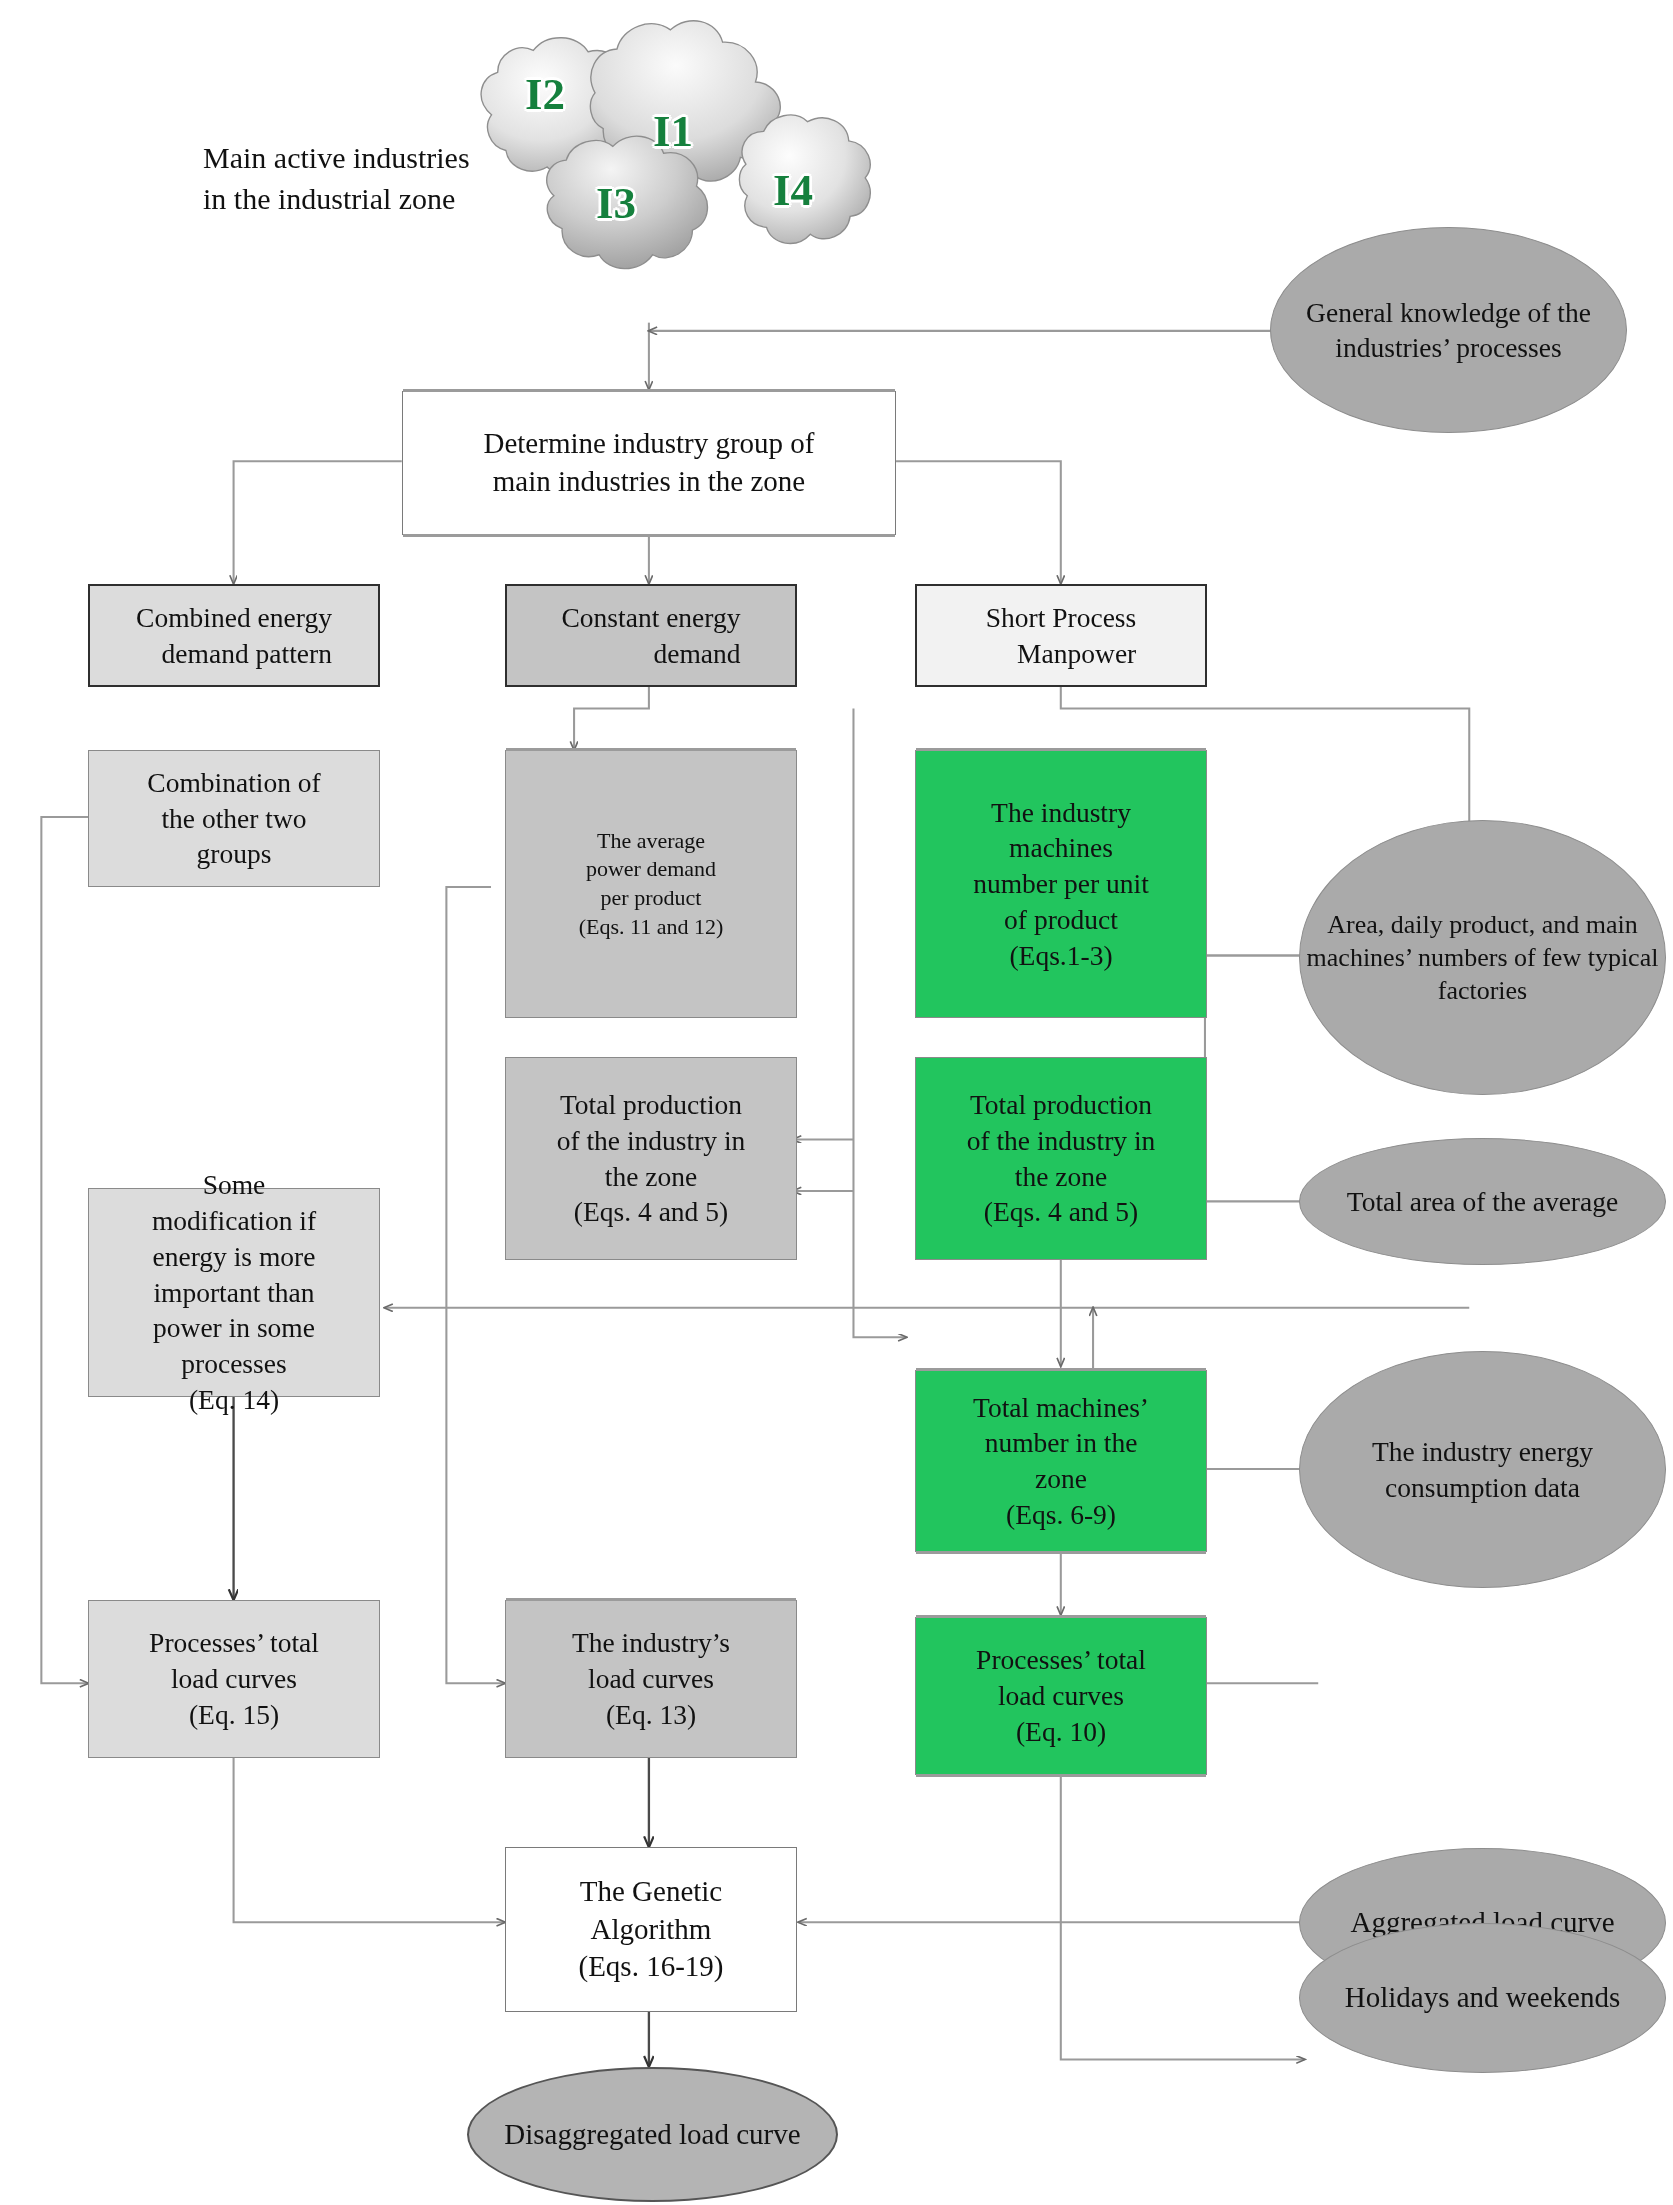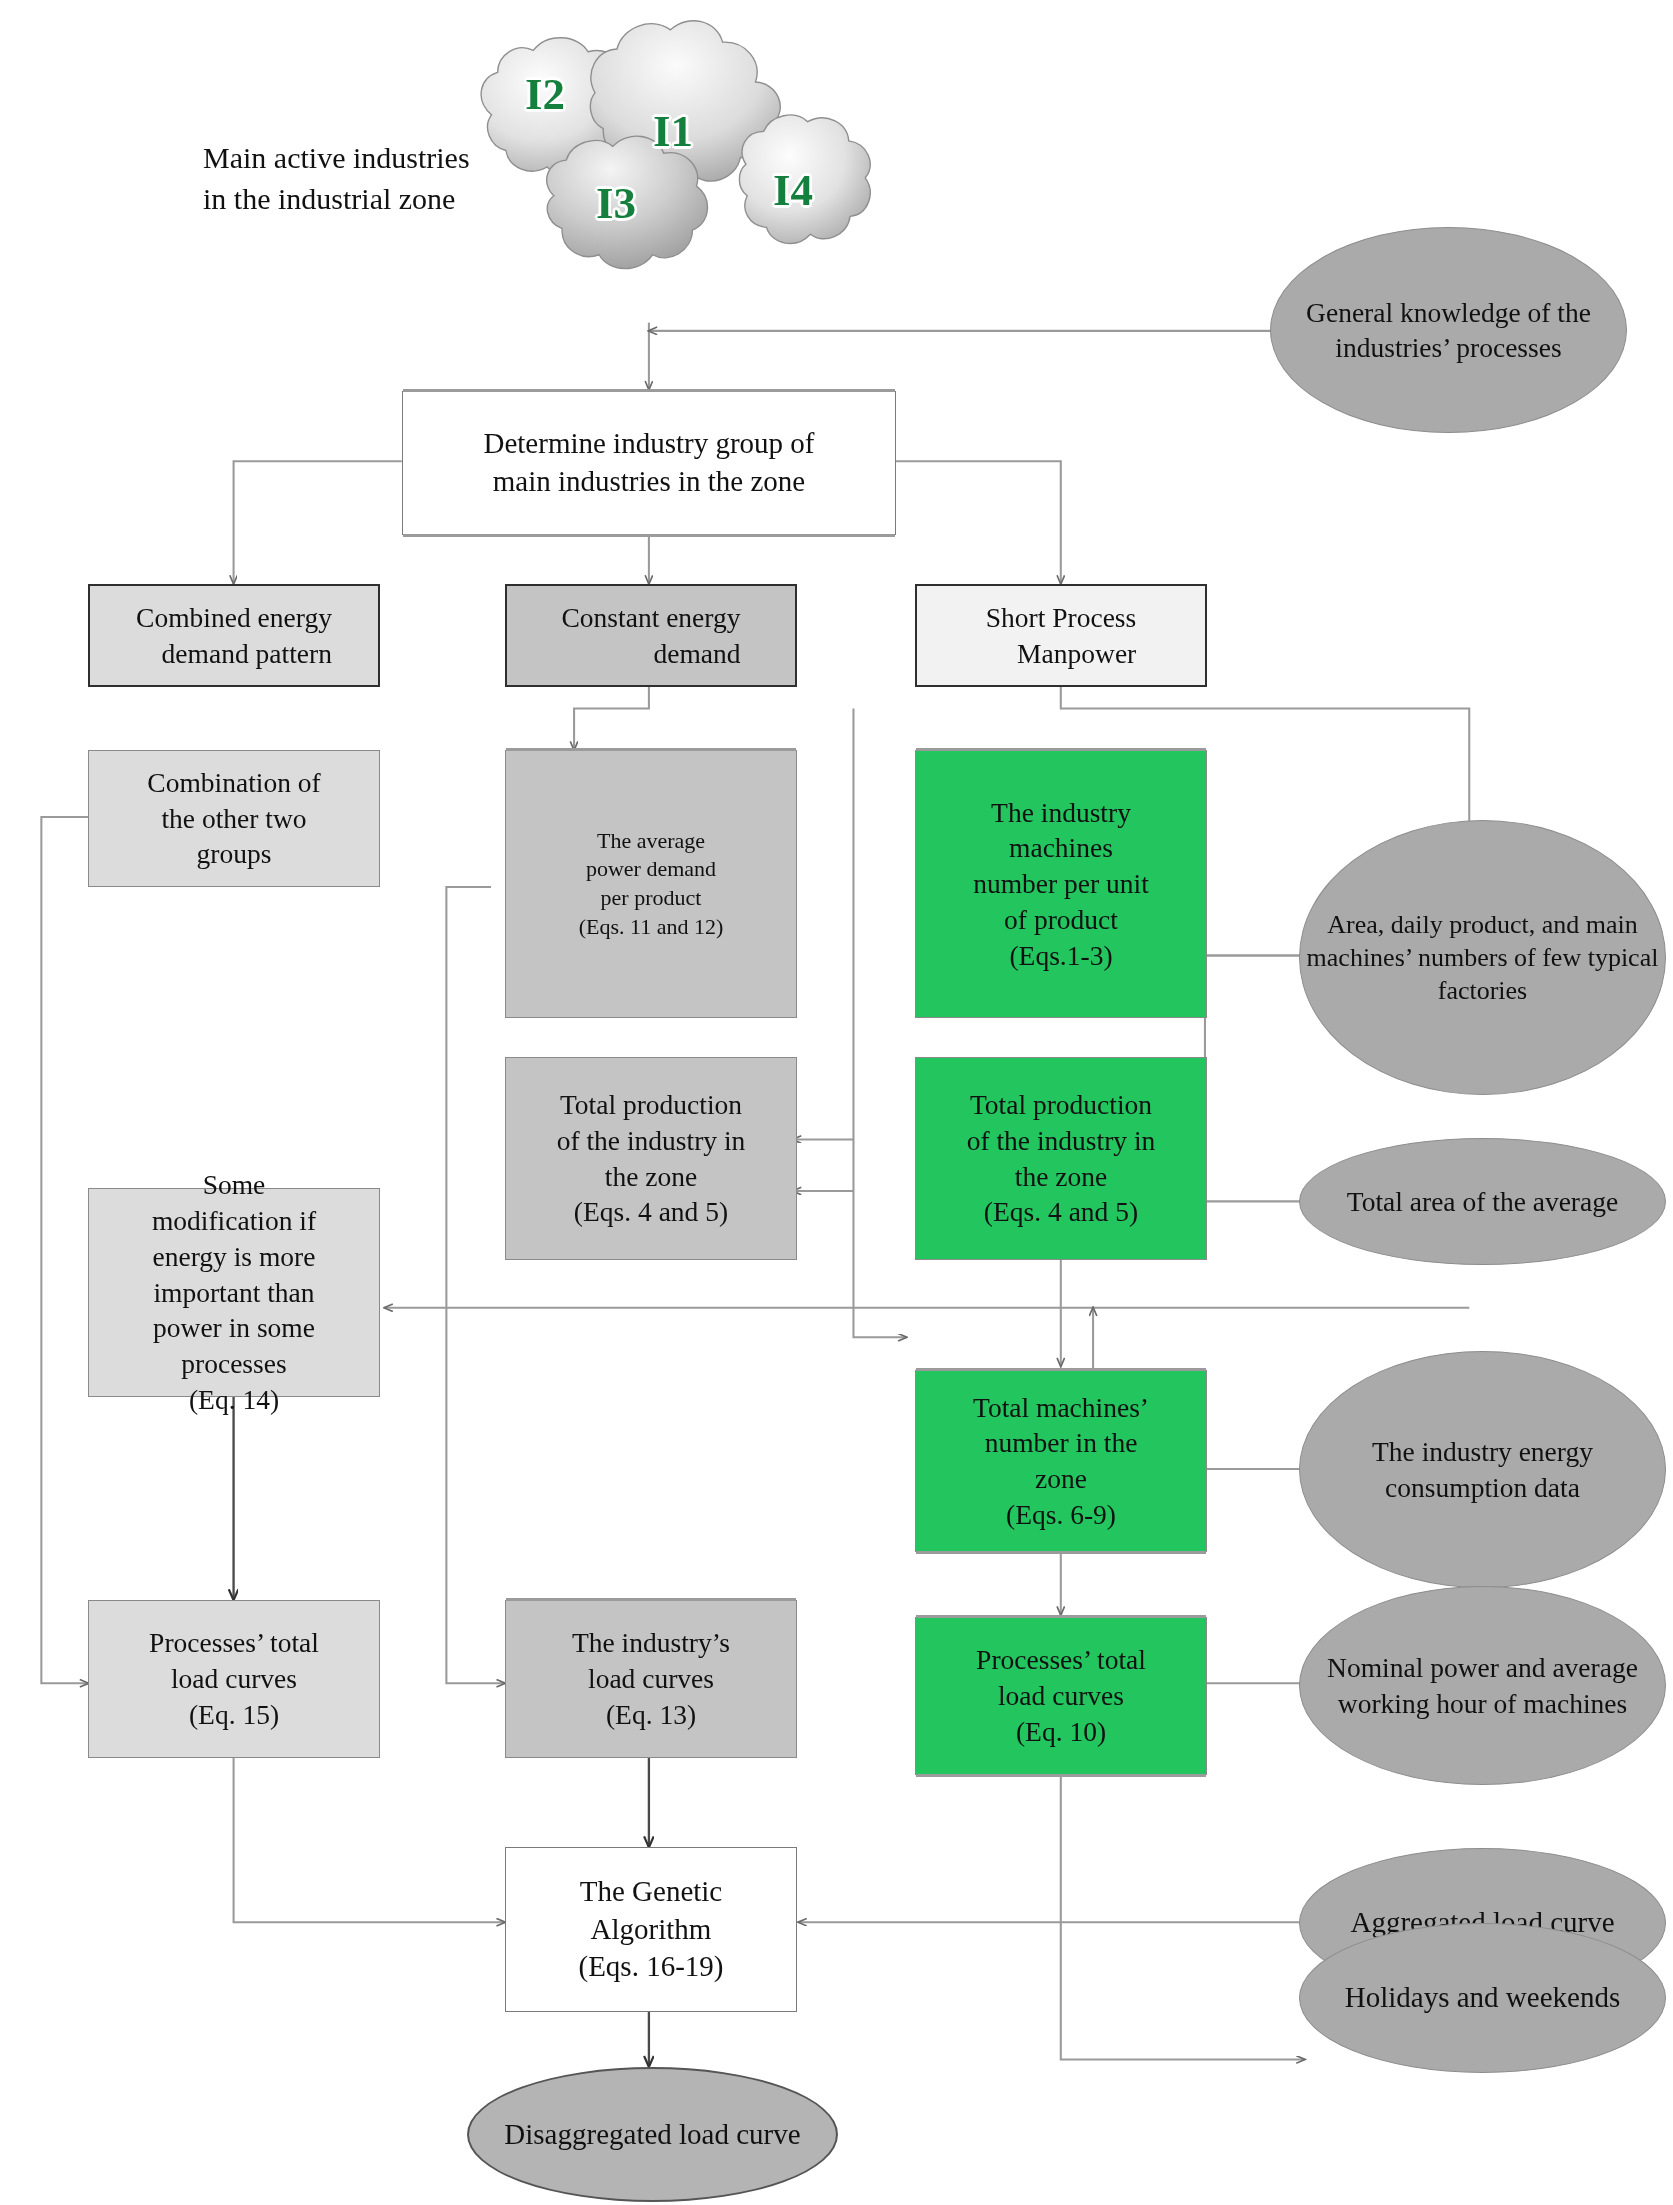--- a/index.html
+++ b/index.html
@@ -269,26 +269,20 @@
 the average</span>
   </div>
 
   <div class="ell" style="left:1299px;top:1351px;width:367px;height:237px;font-size:27.5px;">
     <span class="txt">The industry
 energy
 consumption
 data</span>
   </div>
 
-  <div class="ell" style="left:1299px;top:1586px;width:367px;height:199px;font-size:27.5px;">
-    <span class="txt">Nominal power
-and average
-working hour
-of machines</span>
-  </div>
 
   <div class="ell" style="left:1299px;top:1848px;width:367px;height:150px;font-size:29px;">
     <span class="txt">Aggregated
 load curve</span>
   </div>
 
   <div class="ell" style="left:1299px;top:1923px;width:367px;height:150px;font-size:29px;">
     <span class="txt">Holidays and
 weekends</span>
   </div>

